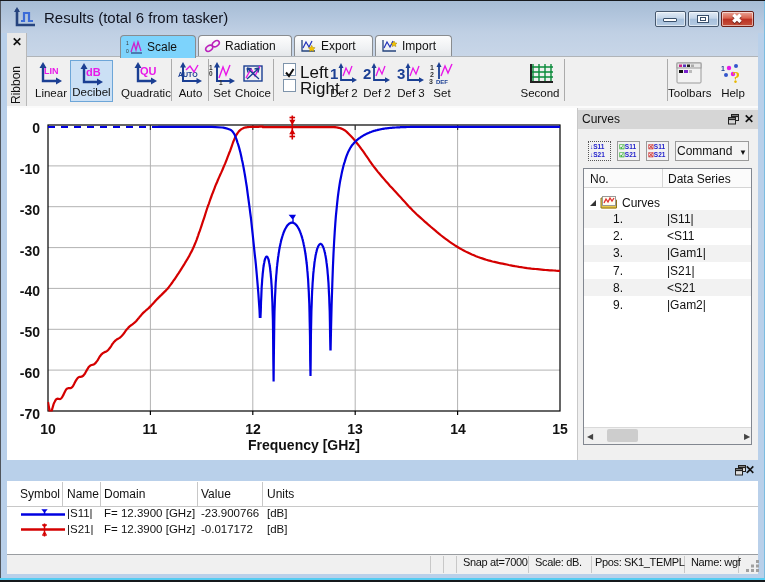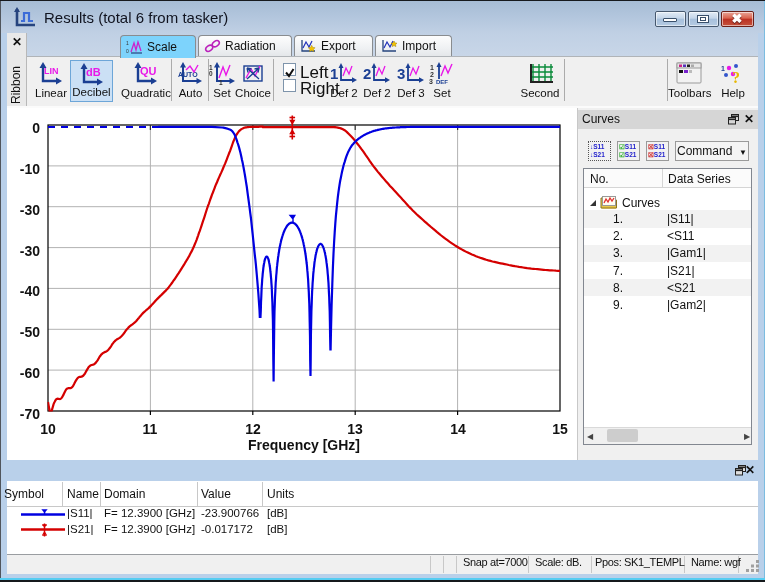--- a/index.html
+++ b/index.html
@@ -406,21 +406,21 @@
       <rect x="0.5" y="3.5" width="7" height="6.5" fill="#ddd" stroke="#222"></rect>
       <rect x="0.5" y="4.5" width="7" height="1.6" fill="#222"></rect>
     </svg>
 <div class="abs" style="left:744px;top:463px;width:12px;height:14px;font-size:12px;font-weight:bold;color:#111;text-align:center">✕</div>
 <div class="abs" id="vtable"></div>
 <div class="vcolsep" style="left:62px"></div>
 <div class="vcolsep" style="left:100px"></div>
 <div class="vcolsep" style="left:197px"></div>
 <div class="vcolsep" style="left:262px"></div>
 <div class="abs" id="vheadline"></div>
-<div class="vhead" style="left:4px">Symbol</div>
+<div class="vhead" style="left:20px">Symbol</div>
 <div class="vhead" style="left:67px">Name</div>
 <div class="vhead" style="left:104px">Domain</div>
 <div class="vhead" style="left:201px">Value</div>
 <div class="vhead" style="left:267px">Units</div>
 <svg class="abs" style="left:0;top:505px" width="765" height="36" viewBox="0 0 765 36">
       <line x1="21" y1="9.5" x2="65" y2="9.5" stroke="#0000e0" stroke-width="2.4"></line>
       <path d="M41.3 4.3 h6.4 L44.5 8 z" fill="#0000e0"></path>
       <rect x="43.8" y="7" width="1.5" height="2.5" fill="#0000e0"></rect>
       <line x1="21" y1="24.5" x2="65" y2="24.5" stroke="#d40000" stroke-width="2.4"></line>
       <g stroke="#d40000" stroke-width="1.5" fill="#d40000">

